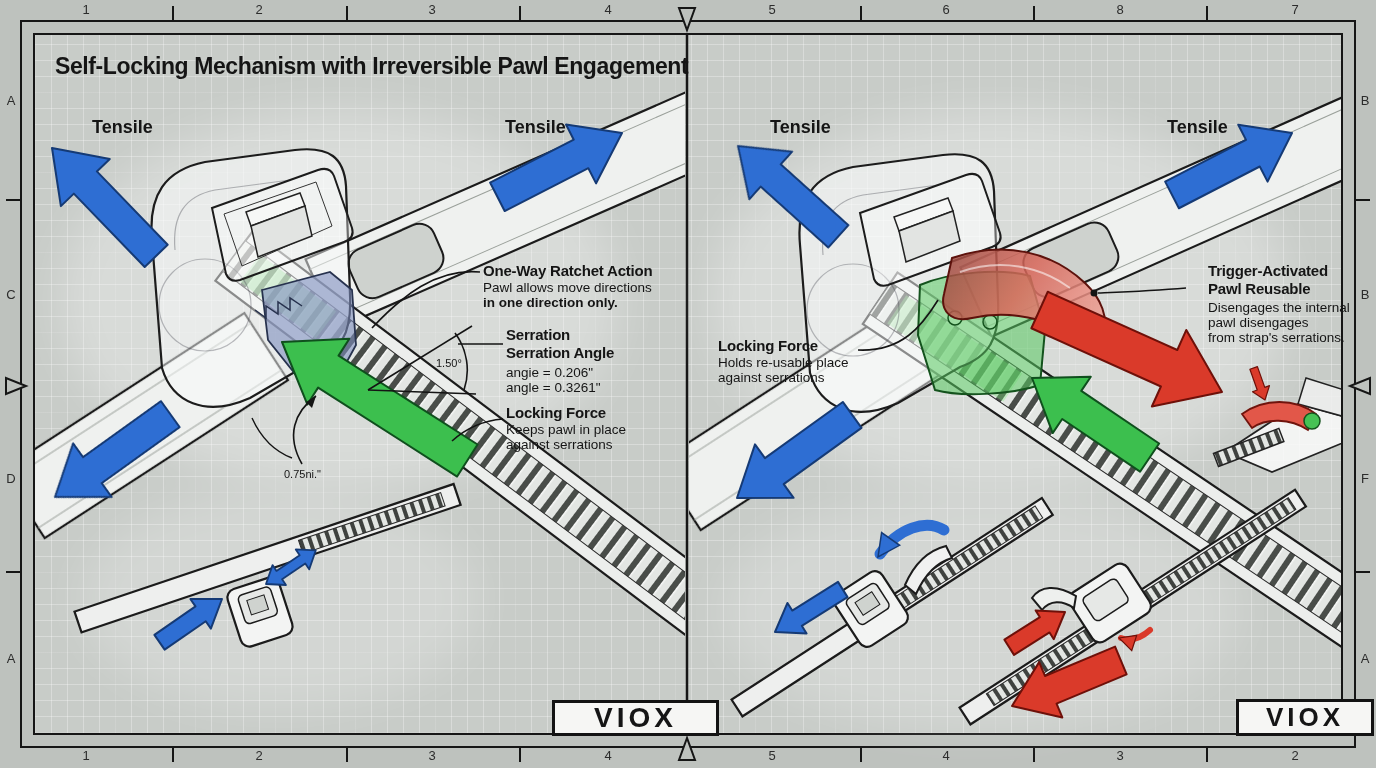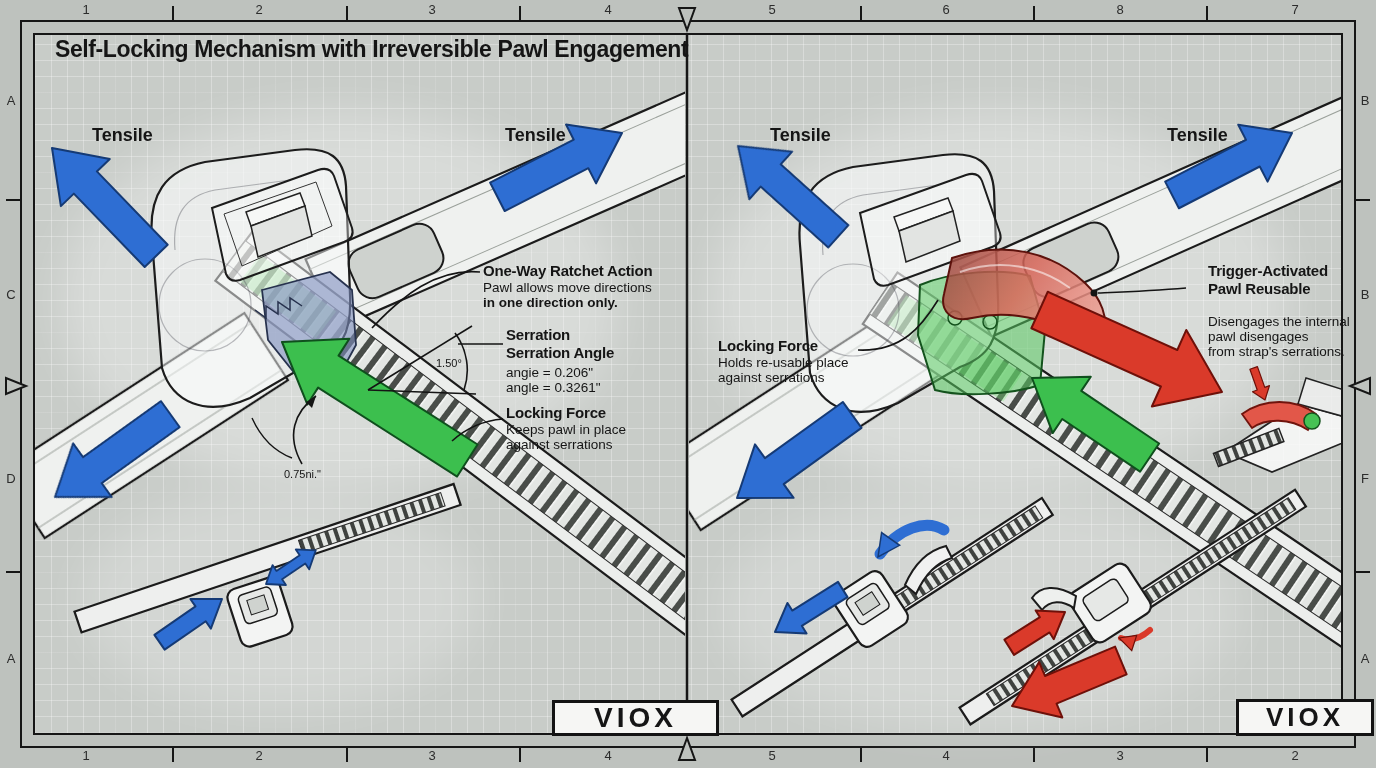--- a/index.html
+++ b/index.html
@@ -16,21 +16,21 @@
     background-color:#c8ccc8;
     background-image:
       repeating-linear-gradient(0deg, rgba(255,255,255,.30) 0 1px, transparent 1px 16px),
       repeating-linear-gradient(90deg, rgba(255,255,255,.30) 0 1px, transparent 1px 16px),
       repeating-linear-gradient(0deg, rgba(110,116,110,.16) 0 1px, transparent 1px 80px),
       repeating-linear-gradient(90deg, rgba(110,116,110,.16) 0 1px, transparent 1px 80px);
   }
   svg{position:absolute;left:0;top:0;z-index:1;}
   .txt{position:absolute;z-index:2;white-space:nowrap;line-height:1.1;}
   .panel-title{font-size:23px;font-weight:bold;letter-spacing:-.4px;}
-  .tensile{font-size:18px;font-weight:bold;margin-top:8px;}
+  .tensile{font-size:18px;font-weight:bold;}
   .ann-title{font-size:15px;font-weight:bold;line-height:18px;letter-spacing:-.2px;}
   .ann-body{font-size:13.5px;line-height:15px;}
   .ann-body.bold{font-weight:bold;}
   .dim{font-size:11px;}
   .ruler-num{position:absolute;z-index:2;font-size:13px;color:#2c2c2c;transform:translateX(-50%);}
   .ruler-letter{position:absolute;z-index:2;font-size:13px;color:#2c2c2c;width:14px;text-align:center;transform:translateY(-50%);}
   .viox{position:absolute;z-index:3;border:3px solid #131313;background:#f6f6f4;
     display:flex;align-items:center;justify-content:center;box-sizing:border-box;
     font-weight:bold;letter-spacing:4px;margin-left:32px;}
   .viox.left{left:520px;top:700px;width:167px;height:36px;font-size:28px;}
@@ -324,21 +324,21 @@
         <g transform="translate(1119,638) rotate(18)">
           <polygon points="0,0 16,-8 16,8" fill="#da3a2a" stroke="#6e1009" stroke-width="1.2"></polygon>
         </g>
         <g transform="translate(1012,706) rotate(-22.7)">
           <polygon points="0,0 42,-30 42,-15 118,-15 118,15 42,15 42,30" fill="#da3a2a" stroke="#6e1009" stroke-width="2" stroke-linejoin="round"></polygon>
         </g>
       </g>
     </g>
   </svg>
 
-  <div class="txt panel-title" style="left:55px;top:37px">Self-Locking Mechanism with Irreversible Pawl Engagement</div>
+  <div class="txt panel-title" style="left:55px;top:54px">Self-Locking Mechanism with Irreversible Pawl Engagement</div>
 
   <div class="txt tensile" style="left:92px;top:118px">Tensile</div>
   <div class="txt tensile" style="left:505px;top:118px">Tensile</div>
   <div class="txt tensile" style="left:770px;top:118px">Tensile</div>
   <div class="txt tensile" style="left:1167px;top:118px">Tensile</div>
 
   <div class="txt" style="left:483px;top:262px">
     <div class="ann-title">One-Way Ratchet Action</div>
     <div class="ann-body">Pawl allows move directions</div>
     <div class="ann-body bold">in one direction only.</div>
@@ -362,21 +362,21 @@
 
   <div class="txt" style="left:718px;top:337px">
     <div class="ann-title">Locking Force</div>
     <div class="ann-body">Holds re-usable place</div>
     <div class="ann-body">against serrations</div>
   </div>
 
   <div class="txt" style="left:1208px;top:262px">
     <div class="ann-title">Trigger-Activated</div>
     <div class="ann-title">Pawl Reusable</div>
-    <div class="ann-body" style="margin-top:16px">Disengages the internal</div>
+    <div class="ann-body" style="margin-top:2px">Disengages the internal</div>
     <div class="ann-body">pawl disengages</div>
     <div class="ann-body">from strap's serrations.</div>
   </div>
 
   <div class="viox left">VIOX</div>
   <div class="viox right">VIOX</div>
 
 </div>
 
 </body></html>

